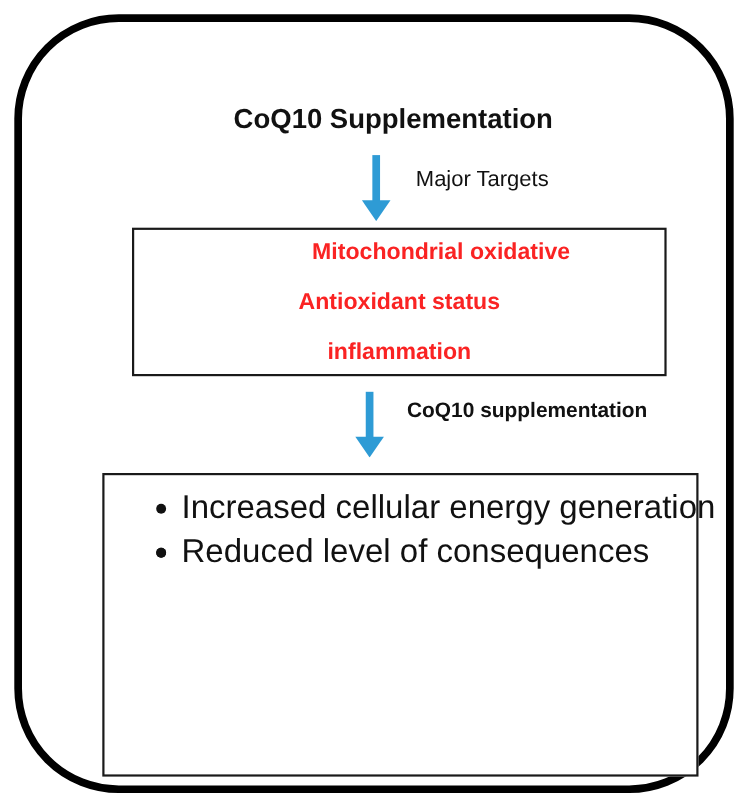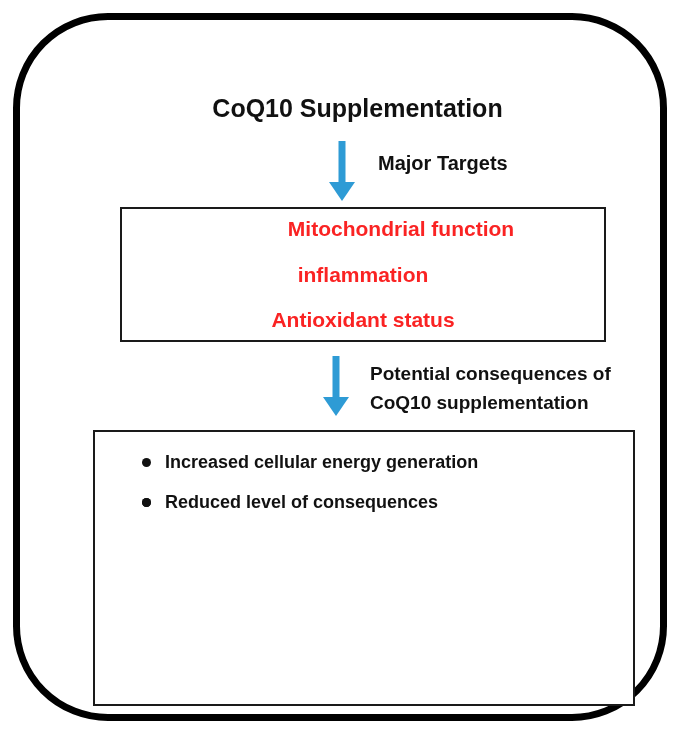--- a/index.html
+++ b/index.html
@@ -50,21 +50,21 @@
     height: 60px;
   }
   .arrow .shaft, .arrow .head { fill: var(--blue); }
   .arrow-1 { left: 308px; top: 121px; }
   .arrow-2 { left: 302px; top: 336px; }
   .arrow1-label {
     position: absolute;
     left: 358px;
     top: 132px;
     font-size: 20px;
-    font-weight: bold;
+    font-weight: normal;
     white-space: nowrap;
   }
   .arrow2-label {
     position: absolute;
     left: 350px;
     top: 339px;
     font-size: 19px;
     font-weight: bold;
     line-height: 29px;
     white-space: nowrap;
@@ -100,22 +100,22 @@
     background: #ffffff;
   }
   .consequences-list {
     margin: 10px 0 0 0;
     padding: 0 0 0 47px;
     list-style: none;
   }
   .consequence-item {
     position: relative;
     padding-left: 23px;
-    font-size: 18px;
-    font-weight: bold;
+    font-size: 30px;
+    font-weight: normal;
     line-height: 40px;
     color: var(--ink);
     white-space: nowrap;
   }
   .bullet-dot {
     position: absolute;
     left: 0;
     top: 16px;
     width: 9px;
     height: 9px;
@@ -132,32 +132,31 @@
     <h1 class="diagram-title">CoQ10 Supplementation</h1>
 
     <svg class="arrow arrow-1" viewBox="0 0 28 60" aria-hidden="true">
       <rect class="shaft" x="10.5" y="0" width="7" height="43"></rect>
       <polygon class="head" points="1,41 27,41 14,60"></polygon>
     </svg>
 
     <div class="arrow1-label">Major Targets</div>
 
     <div class="targets-box">
-      <div class="target-line shift-right">Mitochondrial function</div>
+      <div class="target-line shift-right">Mitochondrial oxidative</div>
+      <div class="target-line">Antioxidant status</div>
       <div class="target-line">inflammation</div>
-      <div class="target-line">Antioxidant status</div>
     </div>
 
     <svg class="arrow arrow-2" viewBox="0 0 28 60" aria-hidden="true">
       <rect class="shaft" x="10.5" y="0" width="7" height="43"></rect>
       <polygon class="head" points="1,41 27,41 14,60"></polygon>
     </svg>
 
     <div class="arrow2-label">
-      <div>Potential consequences of</div>
       <div>CoQ10 supplementation</div>
     </div>
 
     <div class="consequences-box">
       <ul class="consequences-list">
         <li class="consequence-item">
           <span class="bullet-dot"></span>
           <span>Increased cellular energy generation</span>
         </li>
         <li class="consequence-item">

